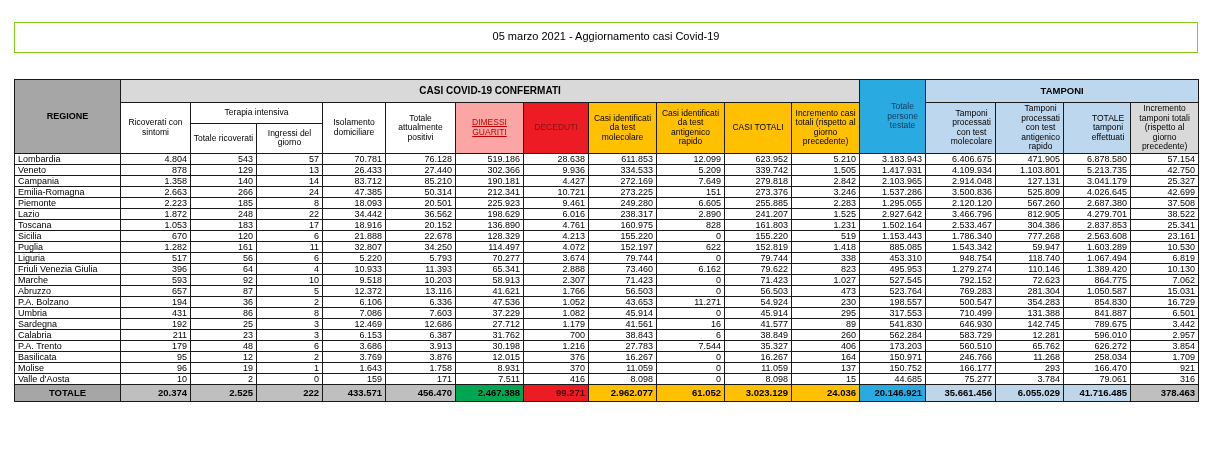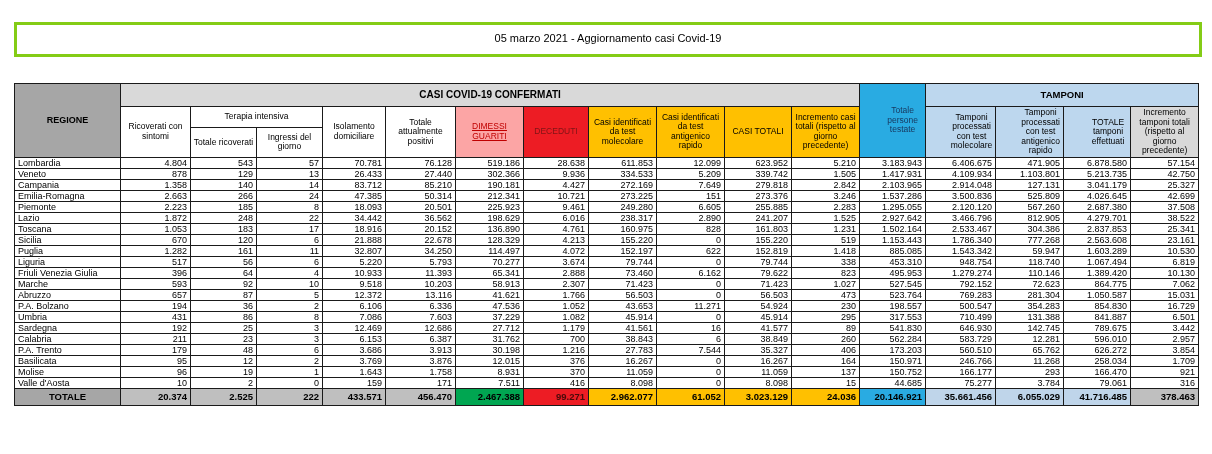--- a/index.html
+++ b/index.html
@@ -1,18 +1,18 @@
 <!DOCTYPE html>
 <html><head>
 <meta charset="utf-8">
 <style>
   html,body{margin:0;padding:0;background:#ffffff;}
   body{width:1212px;height:454px;font-family:"Liberation Sans",sans-serif;color:#000;}
   .page{padding:8px 14px 0 14px;}
-  .title-box{margin-top:14px;border:3px solid #84cc16;width:1182px;text-align:center;
+  .title-box{margin-top:14px;border:1px solid #84cc16;width:1182px;text-align:center;
              padding:7px 0 9px 0;background:#fff;}
   .title-line{font-size:11px;line-height:13px;}
   .title-line + .title-line{margin-top:9px;}
   table{border-collapse:collapse;table-layout:fixed;width:1184px;margin-top:26px;}
   th,td{border:1px solid #1a1a1a;overflow:hidden;}
   th{font-weight:normal;font-size:8.5px;line-height:9.5px;text-align:center;
      vertical-align:middle;padding:1px 2px;background:#ffffff;}
   .regione-h{background:#a6a6a6;font-weight:bold;font-size:9px;}
   .band{background:#d9d9d9;font-weight:bold;font-size:10px;height:20px;}
   .band-blue{background:#bdd7ee;font-weight:bold;font-size:9.5px;}

